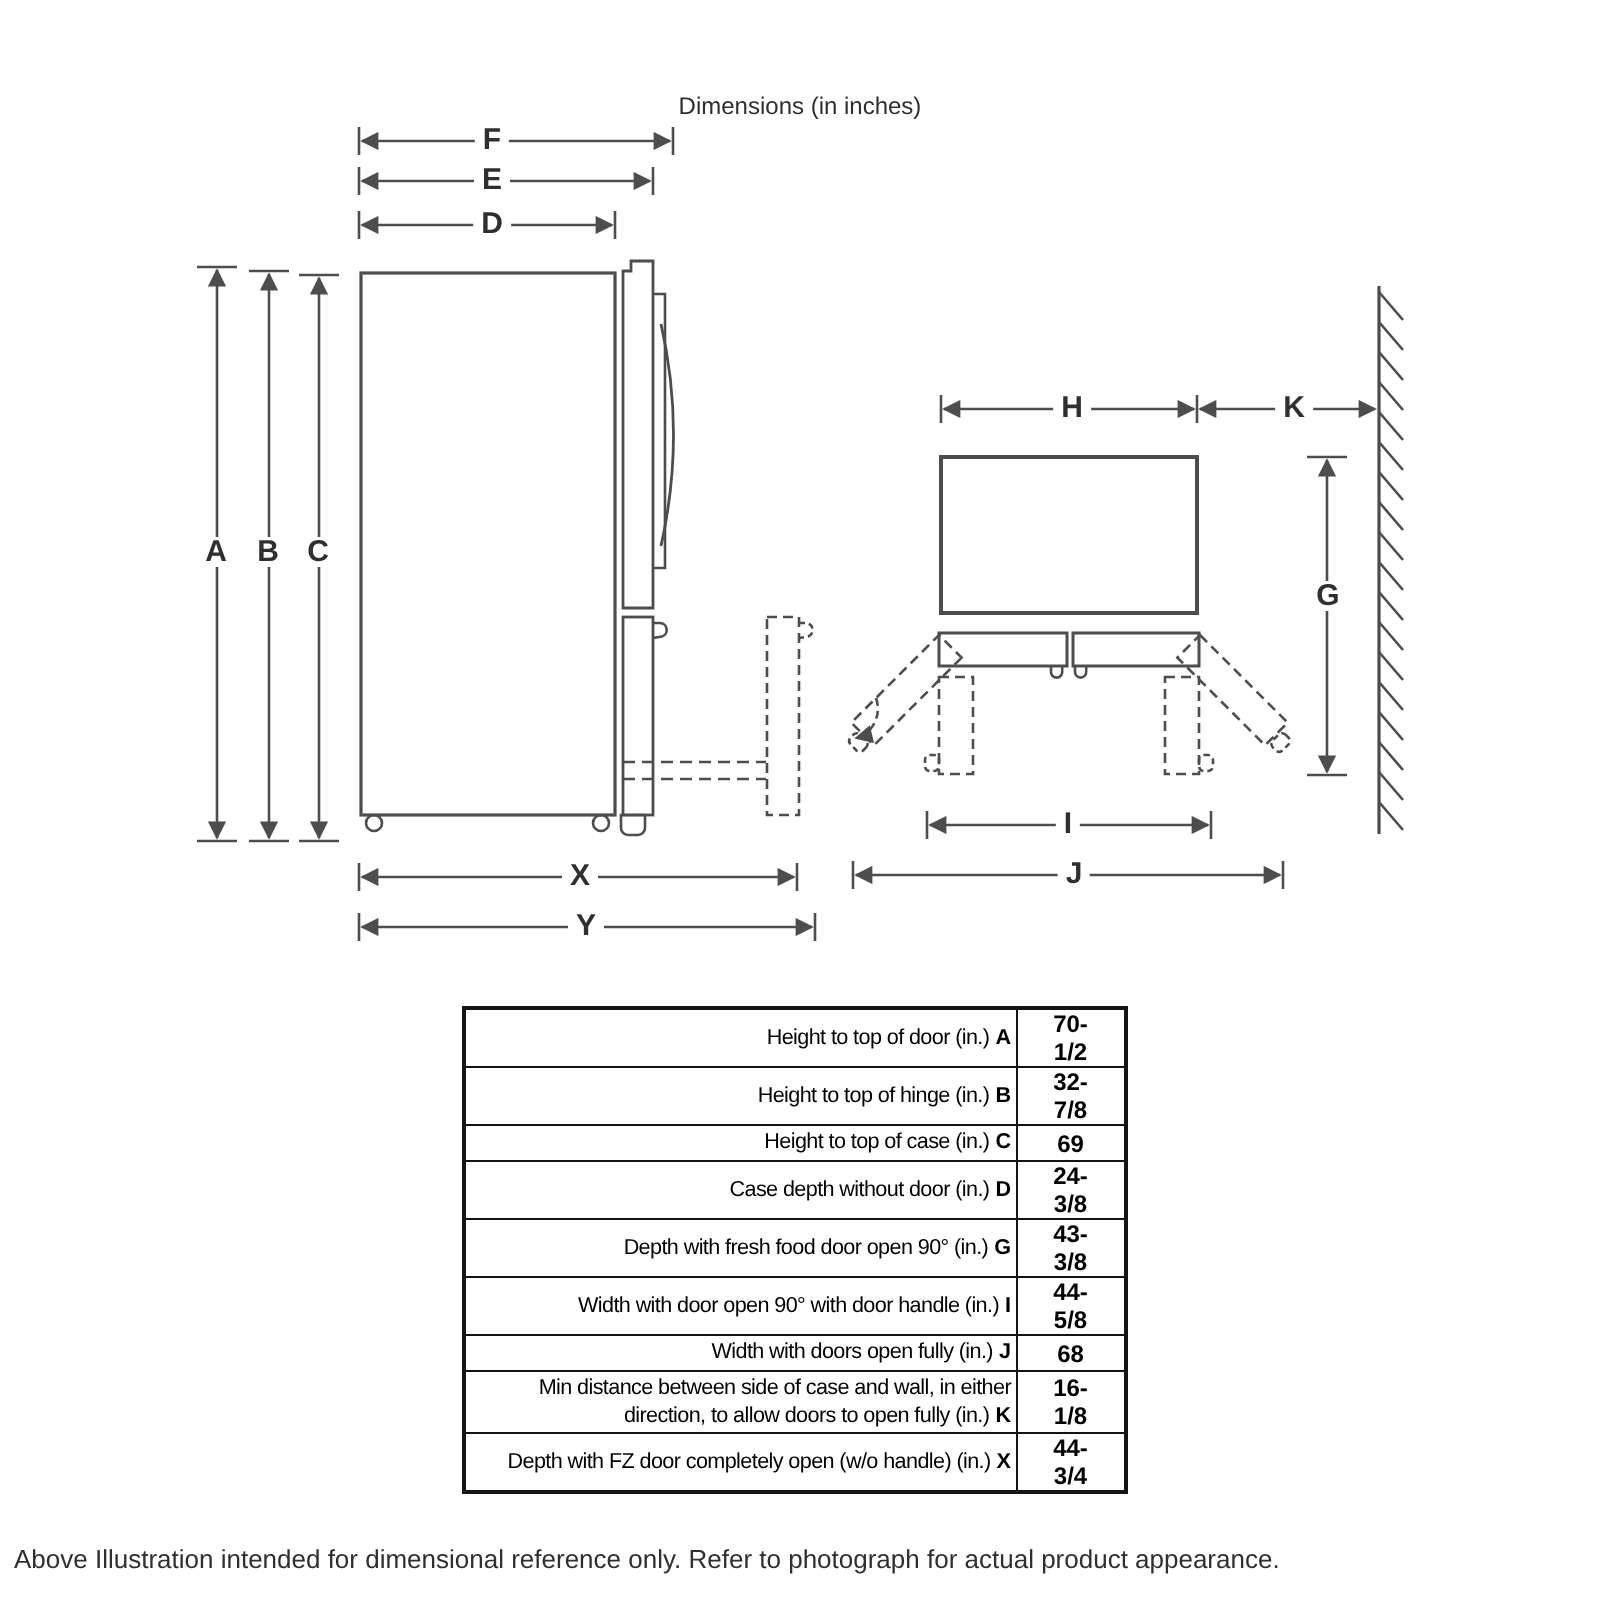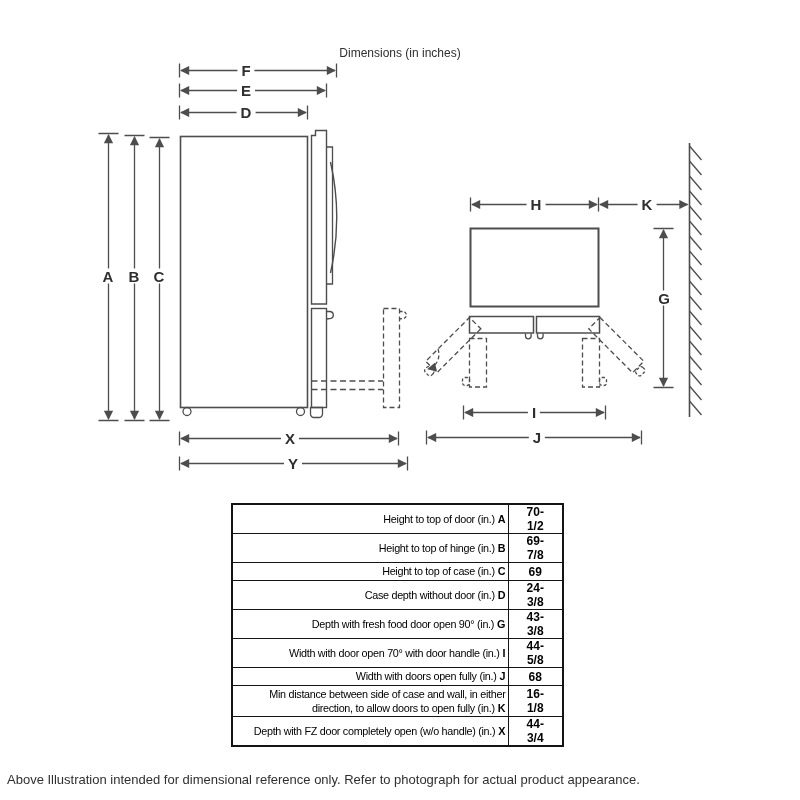--- a/index.html
+++ b/index.html
@@ -140,36 +140,36 @@
         <col style="width:276px">
         <col style="width:55px">
       </colgroup>
     <tbody>
       <tr class="r18 nw">
         <td class="lbl"><span>Height to top of door (in.)</span><span class="ltr">A</span></td>
         <td class="val">70-1/2</td>
       </tr>
       <tr class="r18 nw">
         <td class="lbl"><span>Height to top of hinge (in.)</span><span class="ltr">B</span></td>
-        <td class="val">69-7/8</td>
+        <td class="val">32-7/8</td>
       </tr>
       <tr class="r18 nw">
         <td class="lbl"><span>Height to top of case (in.)</span><span class="ltr">C</span></td>
         <td class="val">69</td>
       </tr>
       <tr class="r18 nw">
         <td class="lbl"><span>Case depth without door (in.)</span><span class="ltr">D</span></td>
         <td class="val">24-3/8</td>
       </tr>
       <tr class="r18 nw">
         <td class="lbl"><span>Depth with fresh food door open 90° (in.)</span><span class="ltr">G</span></td>
         <td class="val">43-3/8</td>
       </tr>
       <tr class="r18 nw">
-        <td class="lbl"><span>Width with door open 70° with door handle (in.)</span><span class="ltr">I</span></td>
+        <td class="lbl"><span>Width with door open 90° with door handle (in.)</span><span class="ltr">I</span></td>
         <td class="val">44-5/8</td>
       </tr>
       <tr class="r18 nw">
         <td class="lbl"><span>Width with doors open fully (in.)</span><span class="ltr">J</span></td>
         <td class="val">68</td>
       </tr>
       <tr class="r31">
         <td class="lbl"><span>Min distance between side of case and wall, in either direction, to allow doors to open fully (in.)</span><span class="ltr">K</span></td>
         <td class="val">16-1/8</td>
       </tr>

